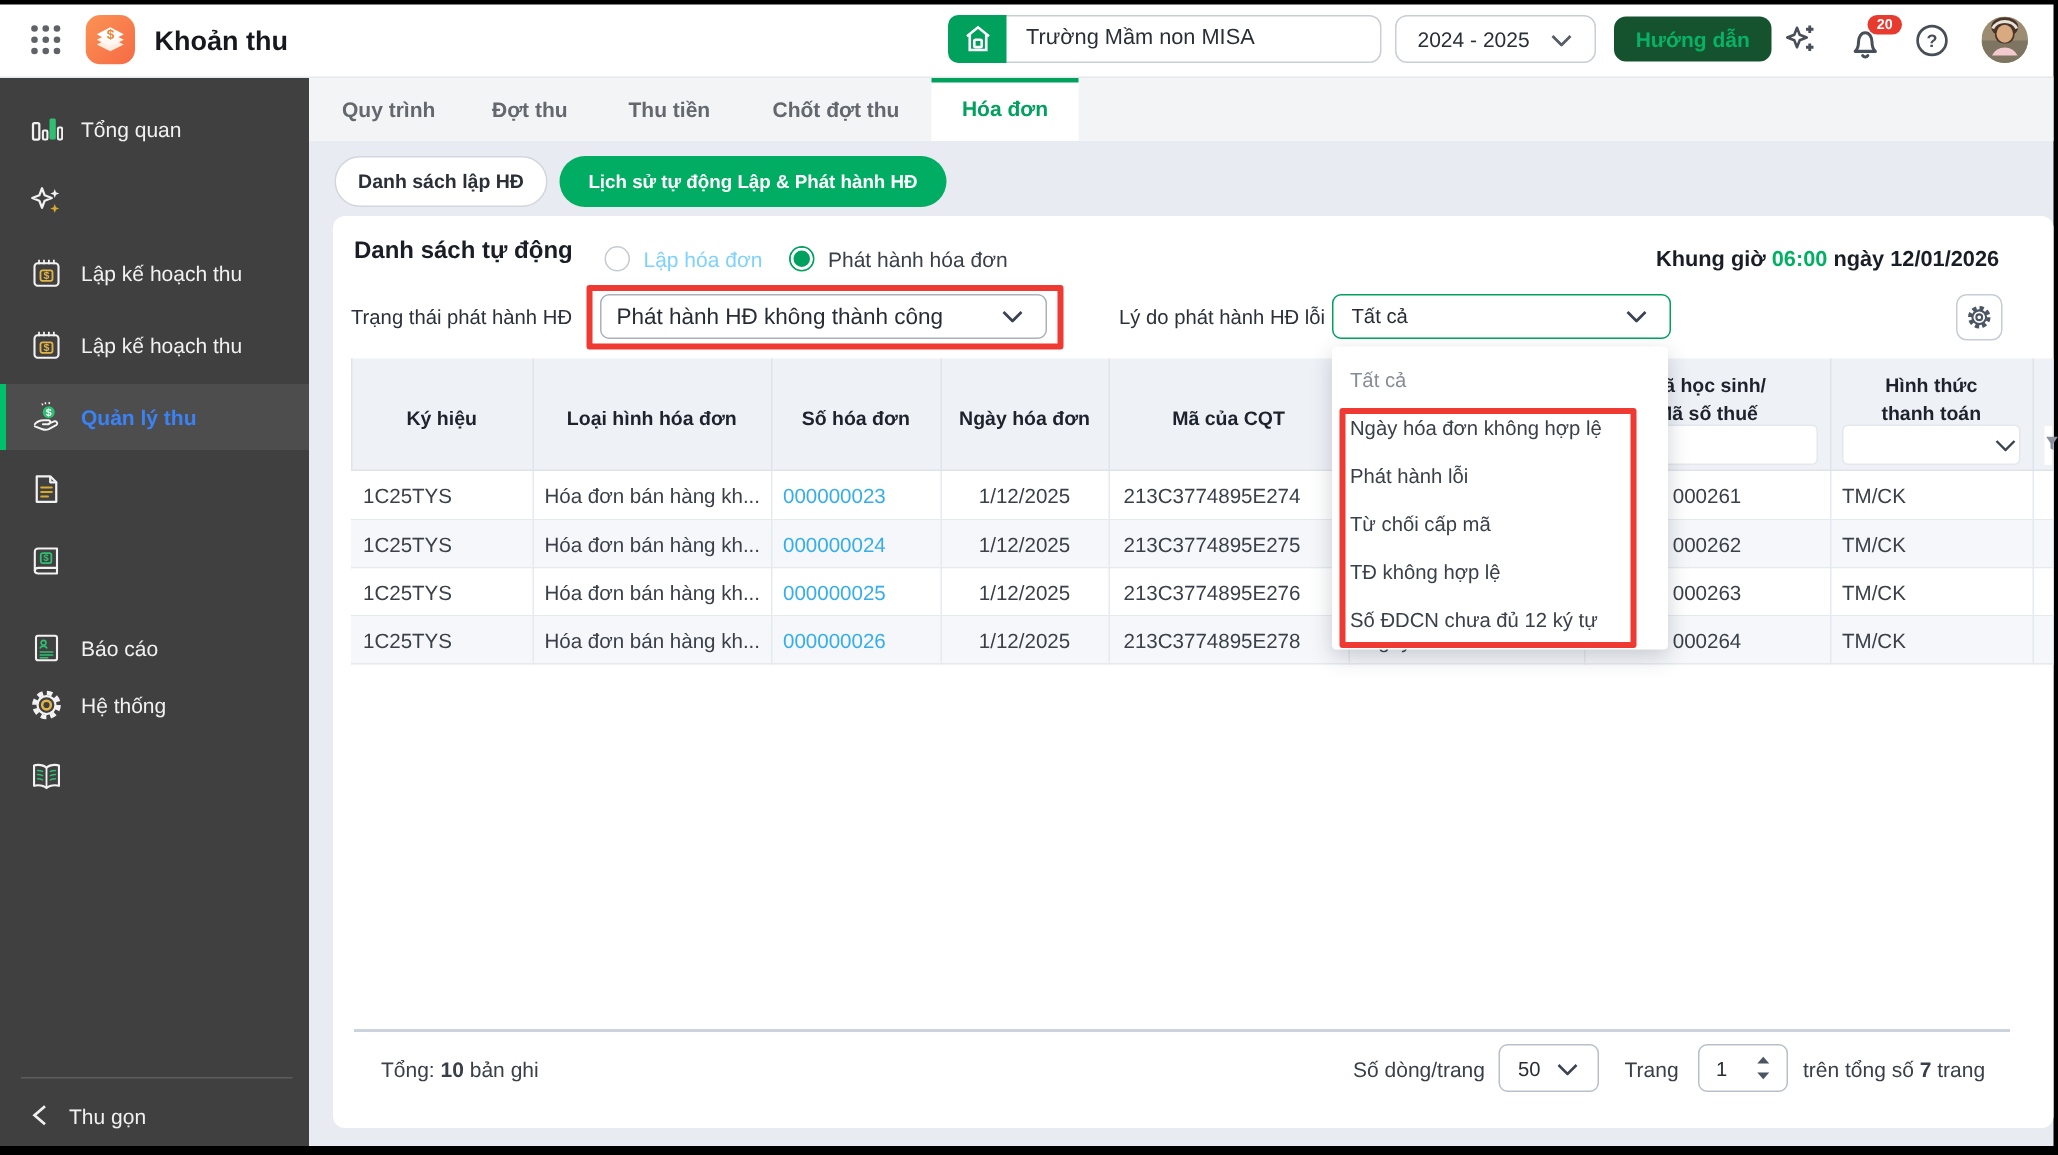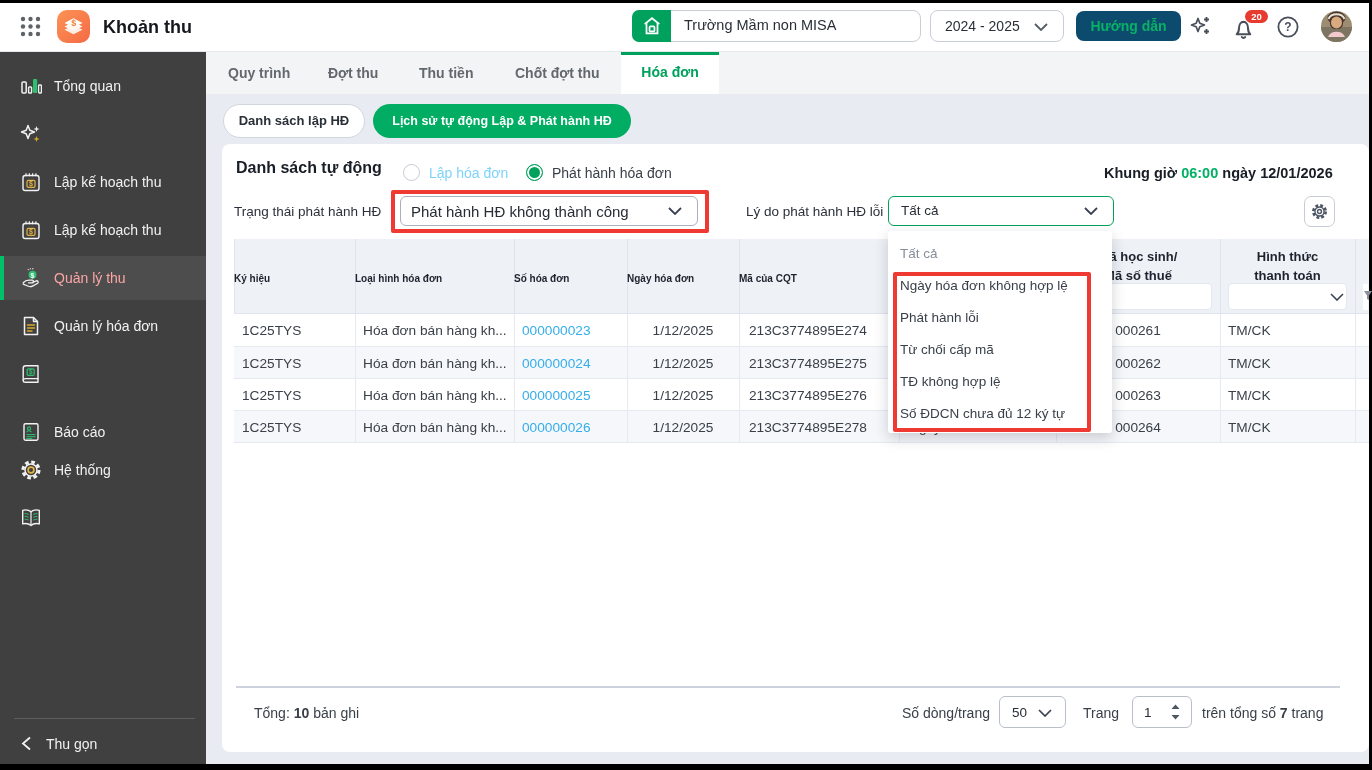--- a/index.html
+++ b/index.html
@@ -7,21 +7,21 @@
 .hdr{left:0;top:3px;width:1369px;height:49px;background:#fff;border-bottom:1px solid #e5e8ec;box-sizing:border-box}
 .sb{left:0;top:52px;width:206px;height:712px;background:#404040}
 .mainbg{left:206px;top:52px;width:1163px;height:712px;background:#e8ebf2}
 .tabbar{left:206px;top:52px;width:1163px;height:42px;background:#f3f4f6}
 .tab{position:absolute;top:0;height:42px;line-height:42px;font-size:14px;font-weight:600;color:#63686f;text-align:center}
 .card{left:222px;top:144px;width:1147px;height:608px;background:#fff;border-radius:8px}
 .sbitem{position:absolute;left:0;width:206px;height:48px}
 .sbico{position:absolute;left:20px;top:13px;width:22px;height:22px}
 .sblbl{position:absolute;left:54px;top:0;height:48px;line-height:48px;font-size:14px;color:#f1f1f1;white-space:nowrap}
 .col{position:absolute;top:239px;height:204px;border-left:1px solid #dfe3ec}
-.hl{font-weight:700;font-size:10px;color:#1d222c;text-align:left;position:absolute;line-height:16px}
+.hl{font-weight:700;font-size:13px;color:#1d222c;text-align:center;position:absolute;line-height:16px}
 .hl2{font-weight:700;font-size:13px;color:#1d222c;text-align:center;position:absolute;line-height:19px}
 .cell{position:absolute;font-size:13.7px;color:#3a4049;white-space:nowrap}
 .link{color:#35aee9}
 .ddi{position:absolute;left:900px;font-size:13.5px;color:#3a4049;white-space:nowrap}
 .selbox{position:absolute;background:#fff;border:1px solid #aab1bd;border-radius:6px;box-sizing:border-box;font-size:13.5px;color:#272c35}
 .chev{position:absolute;width:14px;height:8px}
 </style></head>
 <body>
 
 <div class="a hdr"></div>
@@ -65,21 +65,21 @@
     <rect x="9.3" y="12.5" width="5.4" height="5.4" rx="1"></rect>
   </svg>
 <div class="a" style="left:684px;top:17px;font-size:14.5px;color:#2a2f37">Trường Mầm non MISA</div>
 
 <div class="a" style="left:930px;top:10px;width:134px;height:32px;background:#fff;border:1px solid #c9ced7;border-radius:8px;box-sizing:border-box"></div>
 <div class="a" style="left:945px;top:18px;font-size:14px;color:#2a2f37">2024 - 2025</div>
 <svg class="a chev" style="left:1034px;top:23px" viewBox="0 0 14 8">
     <path d="M1 1 L7 7 L13 1" stroke="#555c66" stroke-width="1.8" fill="none"></path>
   </svg>
 
-<div class="a" style="left:1076px;top:11px;width:105px;height:30px;background:#0c4a6e;border-radius:8px;text-align:center;line-height:30px;font-size:14px;font-weight:700;color:#08b166">Hướng dẫn</div>
+<div class="a" style="left:1076px;top:11px;width:105px;height:30px;background:#14532d;border-radius:8px;text-align:center;line-height:30px;font-size:14px;font-weight:700;color:#08b166">Hướng dẫn</div>
 
 <svg class="a" style="left:1189px;top:15px" width="23" height="23" viewBox="0 0 23 23" fill="none" stroke="#494f58" stroke-width="1.7" stroke-linejoin="round">
 <path d="M9 3.5 L10.8 8.2 L15.5 10 L10.8 11.8 L9 16.5 L7.2 11.8 L2.5 10 L7.2 8.2 Z"></path>
 <path d="M17.5 2 v5 M15 4.5 h5" stroke-width="1.9"></path>
     <path d="M17.5 14 v5 M15 16.5 h5" stroke-width="1.9"></path>
   </svg>
 
 <svg class="a" style="left:1230px;top:14px" width="27" height="27" viewBox="0 0 24 24" fill="none" stroke="#494f58" stroke-width="1.8" stroke-linecap="round">
     <path d="M6 18 h12 c-1.8-1.5-2-3.5-2-5.5 0-3-1.5-5.5-4-5.5s-4 2.5-4 5.5c0 2-.2 4-2 5.5Z" stroke-linejoin="round"></path>
     <path d="M10.5 20.5a1.8 1.8 0 0 0 3 0"></path>
@@ -149,30 +149,29 @@
 <div class="sblbl">Lập kế hoạch thu</div>
   </div>
 
 <div class="sbitem" style="top:254px">
 <svg class="sbico" viewBox="0 0 22 22" fill="none">
       <circle cx="12.5" cy="7.8" r="4" fill="#2fbf71"></circle>
       <text x="12.5" y="10.5" text-anchor="middle" font-size="7" font-weight="bold" fill="#fff" font-family="Liberation Sans">$</text>
       <path d="M10.3 1.2 v1.3 M13 1 l-.3 1.4 M8 2 l.5 1.2" stroke="#f2f2f2" stroke-width="1"></path>
       <path d="M3.2 15.8 c2-2.2 3.8-2.6 5.8-2.6 h3.2 a1.3 1.3 0 0 1 0 2.6 h-3.6 m3.9-.4 l4-1.6 a1.4 1.4 0 0 1 1.2 2.4 l-5.2 2.9 c-1.5.8-3.1.5-4.7-.1 l-4.6-1.8" stroke="#f2f2f2" stroke-width="1.3" stroke-linecap="round" stroke-linejoin="round"></path>
     </svg>
-<div class="sblbl" style="color:#fca5a5;font-weight:400">Quản lý thu</div>
+<div class="sblbl" style="color:#3b82f6;font-weight:700">Quản lý thu</div>
   </div>
 
 <div class="sbitem" style="top:302px">
 <svg class="sbico" viewBox="0 0 22 22" fill="none">
       <path d="M4.5 2.5 h9 l4 4 v13 h-13 Z" stroke="#f1f1f1" stroke-width="1.5" stroke-linejoin="round"></path>
       <path d="M13.5 2.5 v4 h4" stroke="#f1f1f1" stroke-width="1.5" stroke-linejoin="round"></path>
       <path d="M7.5 10 h7 M7.5 13 h7 M7.5 16 h4.5" stroke="#d9a92c" stroke-width="1.4" stroke-linecap="round"></path>
     </svg>
-<div class="sblbl">Quản lý hóa đơn</div>
   </div>
 
 <div class="sbitem" style="top:350px">
 <svg class="sbico" viewBox="0 0 22 22" fill="none">
       <path d="M18 16.3 V2.7 H5.6 C4.2 2.7 3.2 3.7 3.2 5 v12.5" stroke="#f2f2f2" stroke-width="1.4" stroke-linejoin="round"></path>
       <path d="M3.2 17.5 c0-1.2 1-1.9 2.4-1.9 H18 v3.7 H5.6 c-1.4 0-2.4-.7-2.4-1.8 Z" stroke="#f2f2f2" stroke-width="1.4" stroke-linejoin="round"></path>
       <rect x="7.2" y="5.8" width="7" height="6.6" rx="1.2" stroke="#2fbf71" stroke-width="1.2"></rect>
       <text x="10.7" y="11.2" text-anchor="middle" font-size="6.5" font-weight="bold" fill="#2fbf71" font-family="Liberation Sans">$</text>
     </svg>
   </div>

